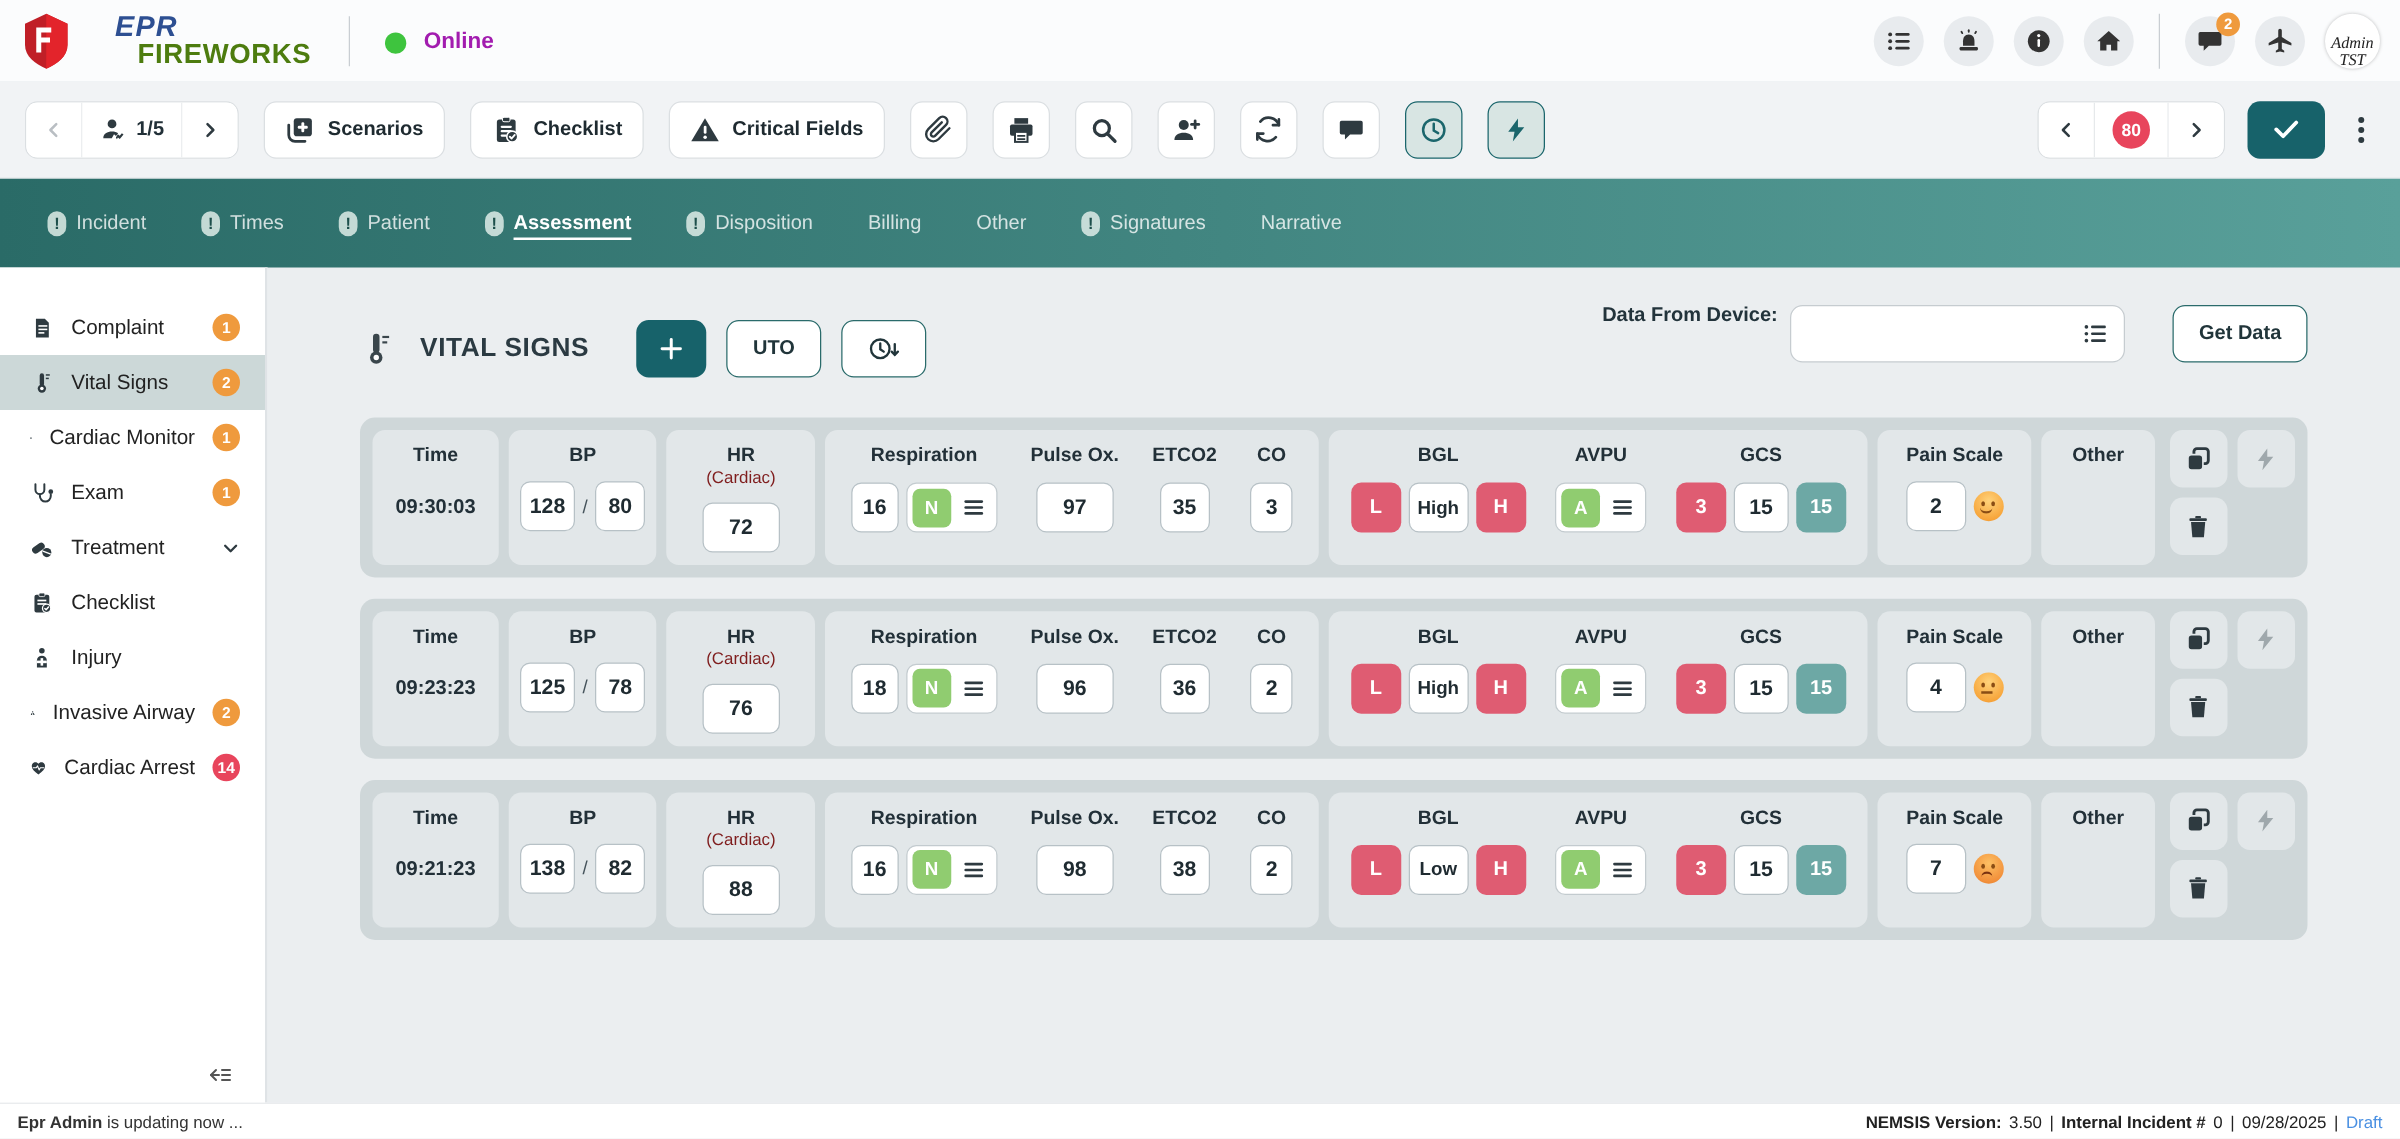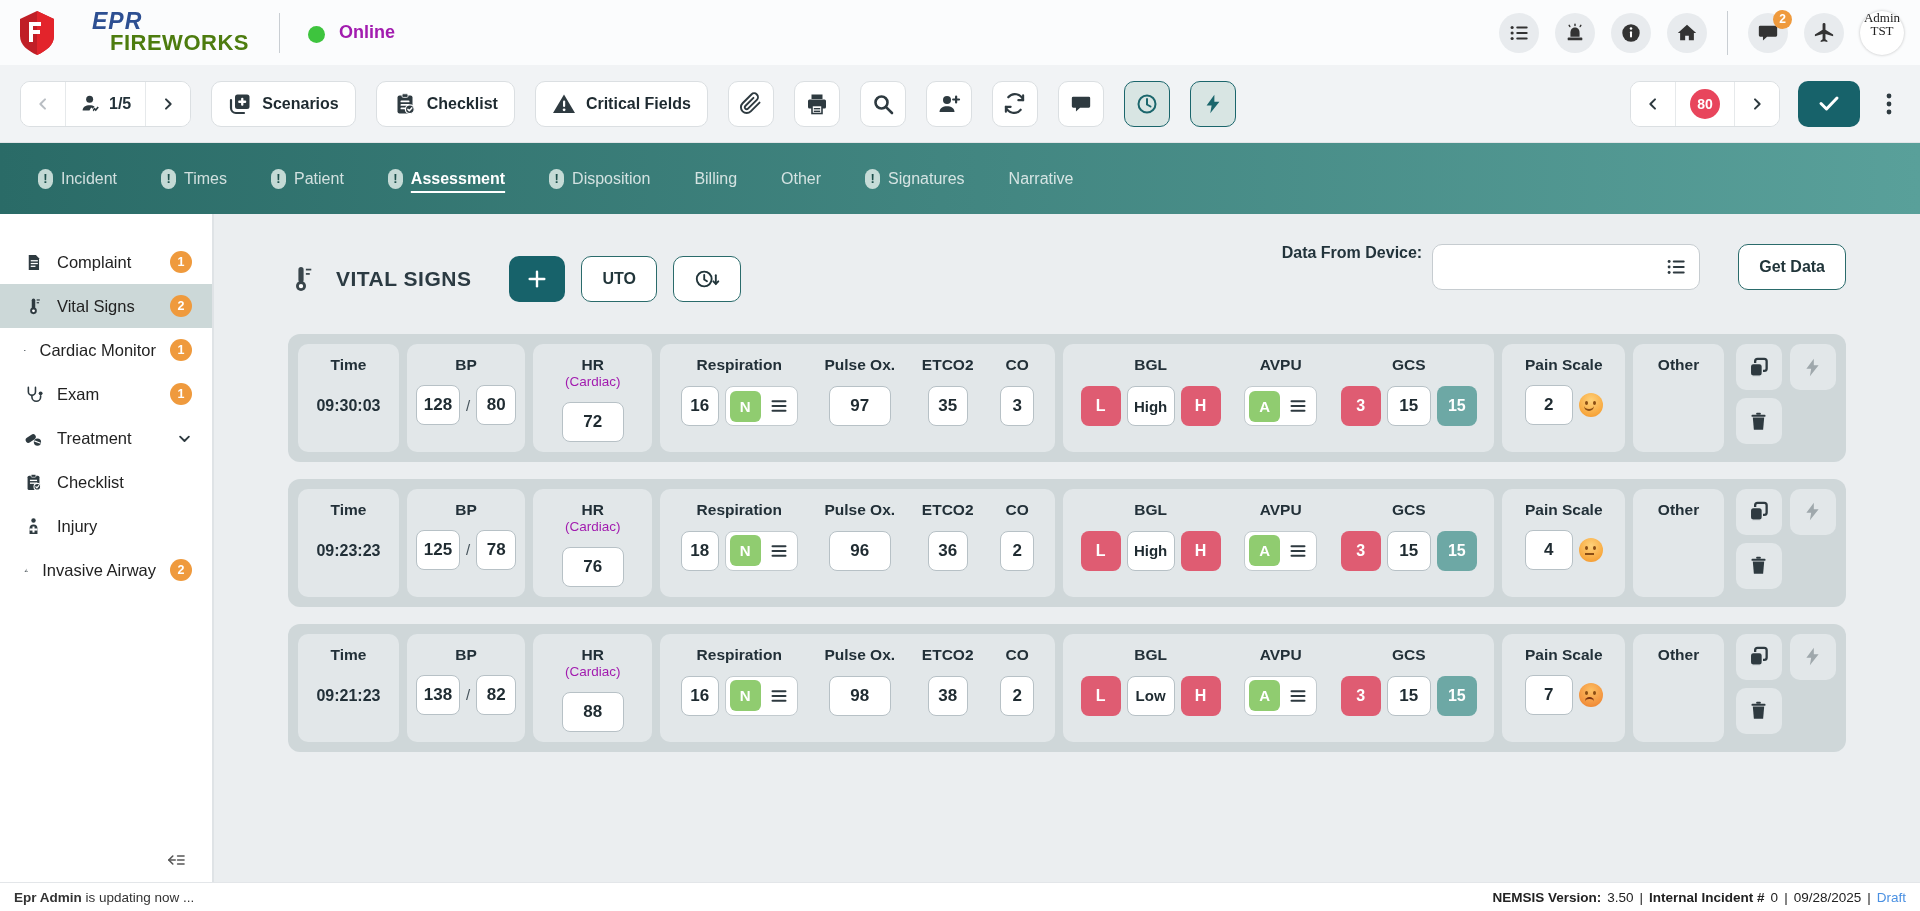--- a/index.html
+++ b/index.html
@@ -13,21 +13,21 @@
   .brand-text { display:flex; flex-direction:column; line-height:0.95; }
   .brand-epr { color:#2d4f92; font-style:italic; font-weight:bold; font-size:23px; letter-spacing:1px; margin-left:26px; }
   .brand-fw  { color:#4d7c0f; font-weight:bold; font-size:22px; letter-spacing:0.5px;margin-left:44px; }
   .vdiv { width:1px; height:40px; background:#c9ced3; margin:0 28px 0 30px; }
   .online { display:flex; align-items:flex-end; gap:14px; font-size:18px; font-weight:bold; color:#a21caf; }
   .dot { width:17px; height:17px; border-radius:50%; background:#3ec43e; }
   .top-right { margin-left:auto; display:flex; align-items:center; gap:16px; }
   .circle-btn { width:40px; height:40px; border-radius:50%; background:#e8ebee; display:flex; align-items:center; justify-content:center; position:relative; cursor:pointer; border:none; }
   .hdr-div { width:1px; height:44px; background:#c9ced3; margin:0 4px; }
   .nbadge { position:absolute; top:-3px; right:-4px; background:#ef9a3d; color:#fff; font-size:12px; font-weight:bold; min-width:19px; height:19px; border-radius:10px; display:flex; align-items:center; justify-content:center; padding:0 4px; }
-  .avatar { width:44px; height:44px; border-radius:50%; background:#fff; box-shadow:0 0 3px rgba(0,0,0,.25); display:flex; align-items:flex-start; justify-content:center; text-align:center; font-family:"Liberation Serif", serif; font-size:13px; line-height:1.05; color:#222; }
+  .avatar { width:44px; height:44px; border-radius:50%; background:#fff; box-shadow:0 0 3px rgba(0,0,0,.25); display:flex; align-items:flex-end; justify-content:center; text-align:center; font-family:"Liberation Serif", serif; font-size:13px; line-height:1.05; color:#222;font-style:italic; }
 
   
   .toolbar { height:78px; background:#f1f3f5; border-bottom:1px solid #e2e5e8; display:flex; align-items:center; padding:0 20px; gap:20px; flex:0 0 auto; }
   .pager { display:flex; align-items:stretch; background:#fff; border:1px solid #dbdfe2; border-radius:10px; height:46px; overflow:hidden; }
   .pager .seg { display:flex; align-items:center; justify-content:center; padding:0 14px; border-right:1px solid #e6e9eb; cursor:pointer; background:#fff; border-top:none;border-bottom:none;border-left:none; }
   .pager .seg:last-child { border-right:none; }
   .pager .mid { gap:8px; font-weight:bold; font-size:16px; cursor:default; }
   .tb-btn { height:46px; background:#fff; border:1px solid #dbdfe2; border-radius:10px; display:flex; align-items:center; gap:10px; padding:0 16px; font-weight:bold; font-size:16px; color:#1e2a30; cursor:pointer; font-family:inherit; }
   .tb-icon-btn { width:46px; height:46px; background:#fff; border:1px solid #dbdfe2; border-radius:10px; display:flex; align-items:center; justify-content:center; cursor:pointer; }
   .tb-toggle { background:#d8e5e3; border:1.5px solid #1b666c; }
@@ -63,21 +63,21 @@
   .dev-label { font-weight:bold; font-size:16px; color:#22333b; }
   .dev-row { display:flex; gap:38px; }
   .dev-input-wrap { width:268px; height:46px; background:#fff; border:1px solid #c6ccd0; border-radius:10px; display:flex; align-items:center; padding:0 12px; }
   .dev-input { flex:1; border:none; outline:none; font-size:15px; font-family:inherit; background:transparent; }
 
   
   .rows { margin-top:32px; display:flex; flex-direction:column; gap:17px; }
   .vrow { background:#cfd7d9; border-radius:12px; padding:10px; display:flex; gap:8px; align-items:stretch; }
   .cell { background:#e2e7e9; border-radius:10px; padding:12px 6px 10px 6px; display:flex; flex-direction:column; align-items:center; gap:12px; }
   .clabel { font-size:15.5px; font-weight:bold; color:#223038; line-height:1.1; text-align:center; }
-  .csub { font-size:13.5px; font-weight:normal; color:#a21caf; text-align:center; margin-top:2px; }
+  .csub { font-size:13.5px; font-weight:normal; color:#7f1d1d; text-align:center; margin-top:2px; }
   .cval { font-size:16px; font-weight:bold; margin-top:12px; }
   .c-time { width:102px; }
   .c-bp { width:120px; }
   .c-hr { width:120px; }
   .c-resp { width:400px; flex-direction:row; justify-content:space-evenly; align-items:flex-start; padding-top:12px; }
   .c-bgl { width:437px; flex-direction:row; justify-content:space-evenly; align-items:flex-start; padding-top:12px; }
   .c-pain { width:124px; }
   .c-other { width:92px; }
   .sub { display:flex; flex-direction:column; align-items:center; gap:13px; }
   .ctr { display:flex; align-items:center; gap:6px; }
@@ -429,20 +429,28 @@
       <span class="side-label">Injury</span>
     </div>
     <div class="side-item">
       <svg width="19" height="19" viewBox="0 0 24 24" fill="#2e3a40">
         <path d="M10.5 8.5c0 1.2-.6 2-1.6 2.8C6.5 13 4 15.2 4 18.5c0 1.8 1.4 2.7 3 2.3 2.3-.5 3.5-2.7 3.5-5z"></path>
         <path d="M13.5 8.5c0 1.2.6 2 1.6 2.8 2.4 1.7 4.9 3.9 4.9 7.2 0 1.8-1.4 2.7-3 2.3-2.3-.5-3.5-2.7-3.5-5z"></path>
         <rect x="11.1" y="2.5" width="1.8" height="8" rx="0.9"></rect>
       </svg>
       <span class="side-label">Invasive Airway</span>
       <span class="badge">2</span>
+    </div>
+    <div class="side-item">
+      <svg width="19" height="19" viewBox="0 0 24 24">
+        <path d="M12 21C6 16.5 2.5 13 2.5 8.8 2.5 5.6 5 3.5 7.8 3.5c1.7 0 3.3.8 4.2 2.2.9-1.4 2.5-2.2 4.2-2.2 2.8 0 5.3 2.1 5.3 5.3 0 4.2-3.5 7.7-9.5 12.2z" fill="#2e3a40"></path>
+        <polyline points="4.5 11.5 9 11.5 10.8 8.8 13 14.5 14.8 11.5 19.5 11.5" fill="none" stroke="#fff" stroke-width="1.6" stroke-linecap="round" stroke-linejoin="round"></polyline>
+      </svg>
+      <span class="side-label">Cardiac Arrest</span>
+      <span class="badge red">14</span>
     </div>
     <div class="collapse">
       <svg width="20" height="16" viewBox="0 0 24 20" fill="none" stroke="#555" stroke-width="2" stroke-linecap="round" stroke-linejoin="round">
         <polyline points="8 5 3 10 8 15"></polyline>
           <line x1="3" y1="10" x2="11" y2="10"></line>
           <line x1="14" y1="5" x2="22" y2="5"></line>
           <line x1="14" y1="10" x2="22" y2="10"></line>
           <line x1="14" y1="15" x2="22" y2="15"></line>
       </svg>
     </div>

